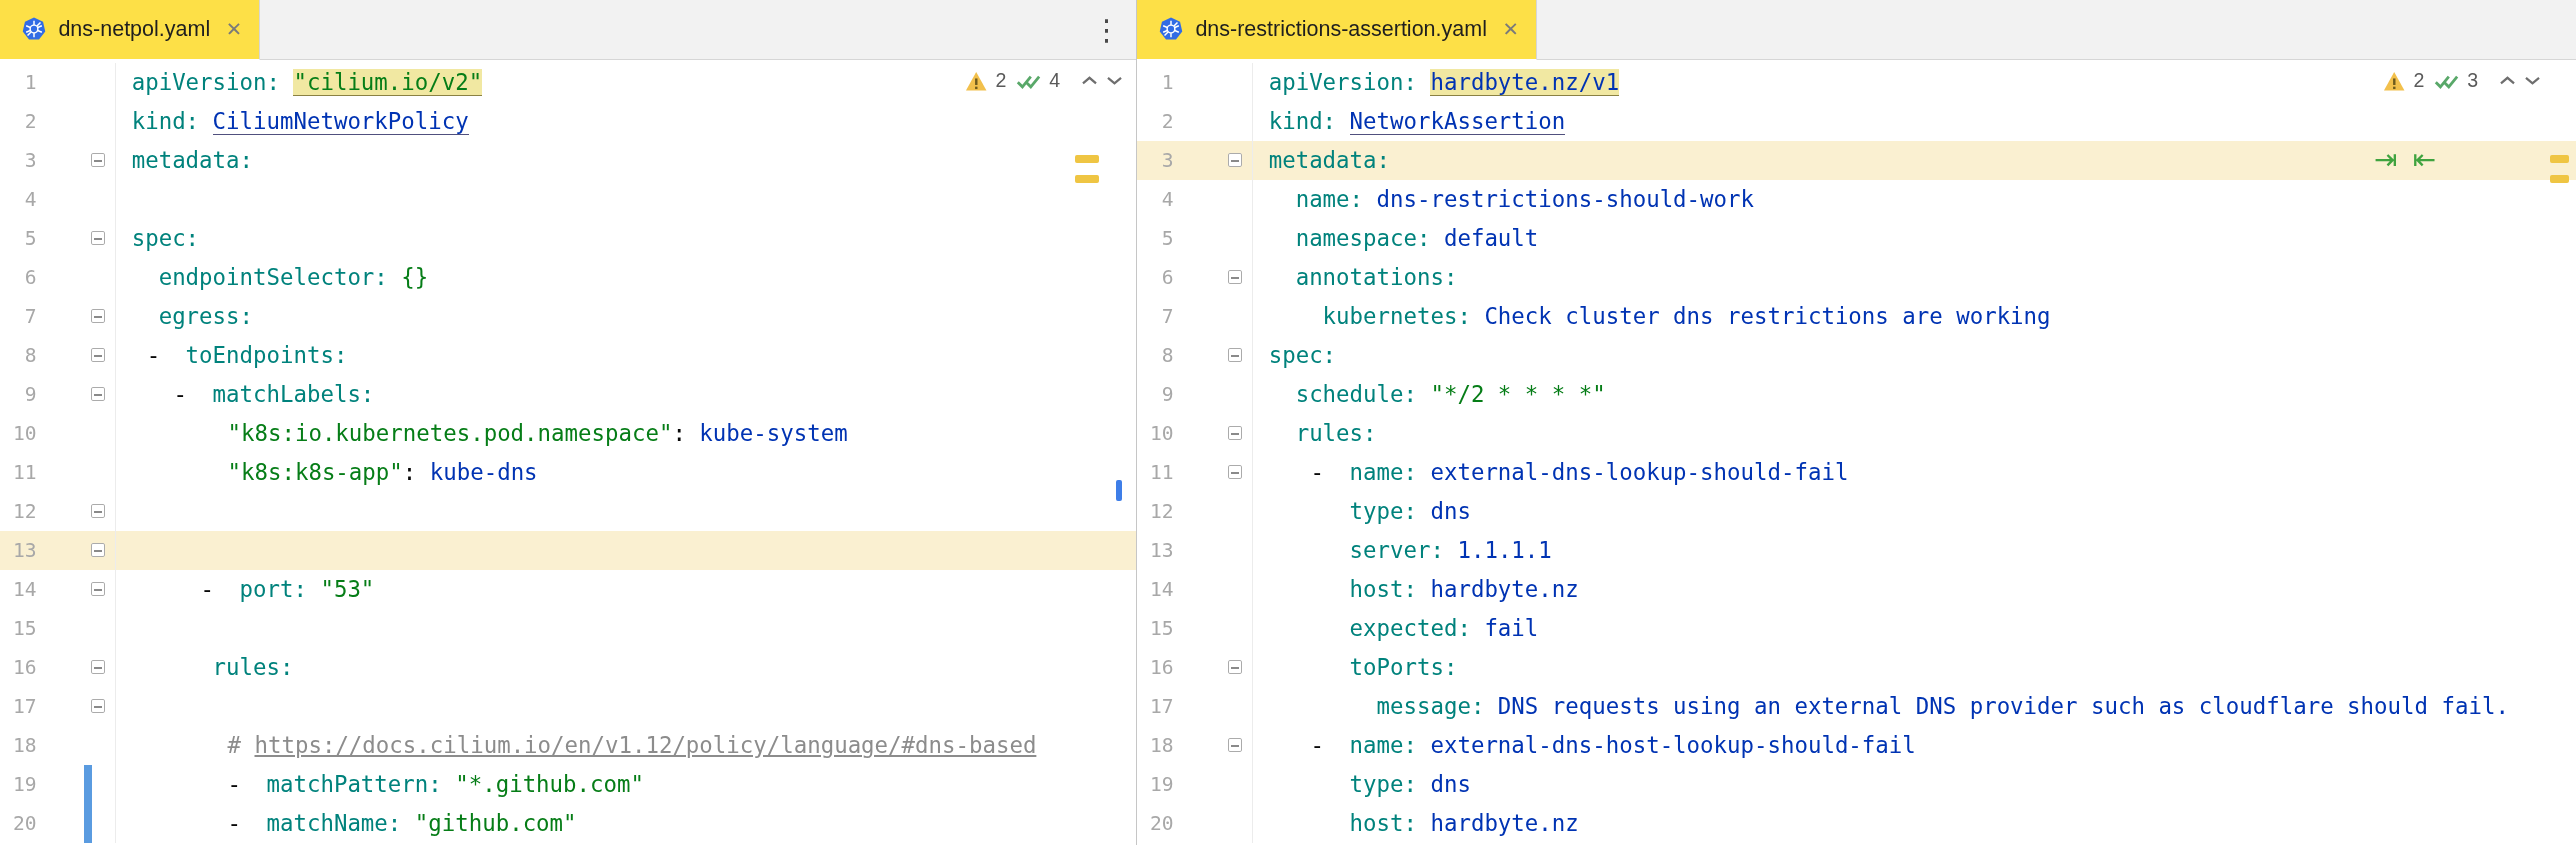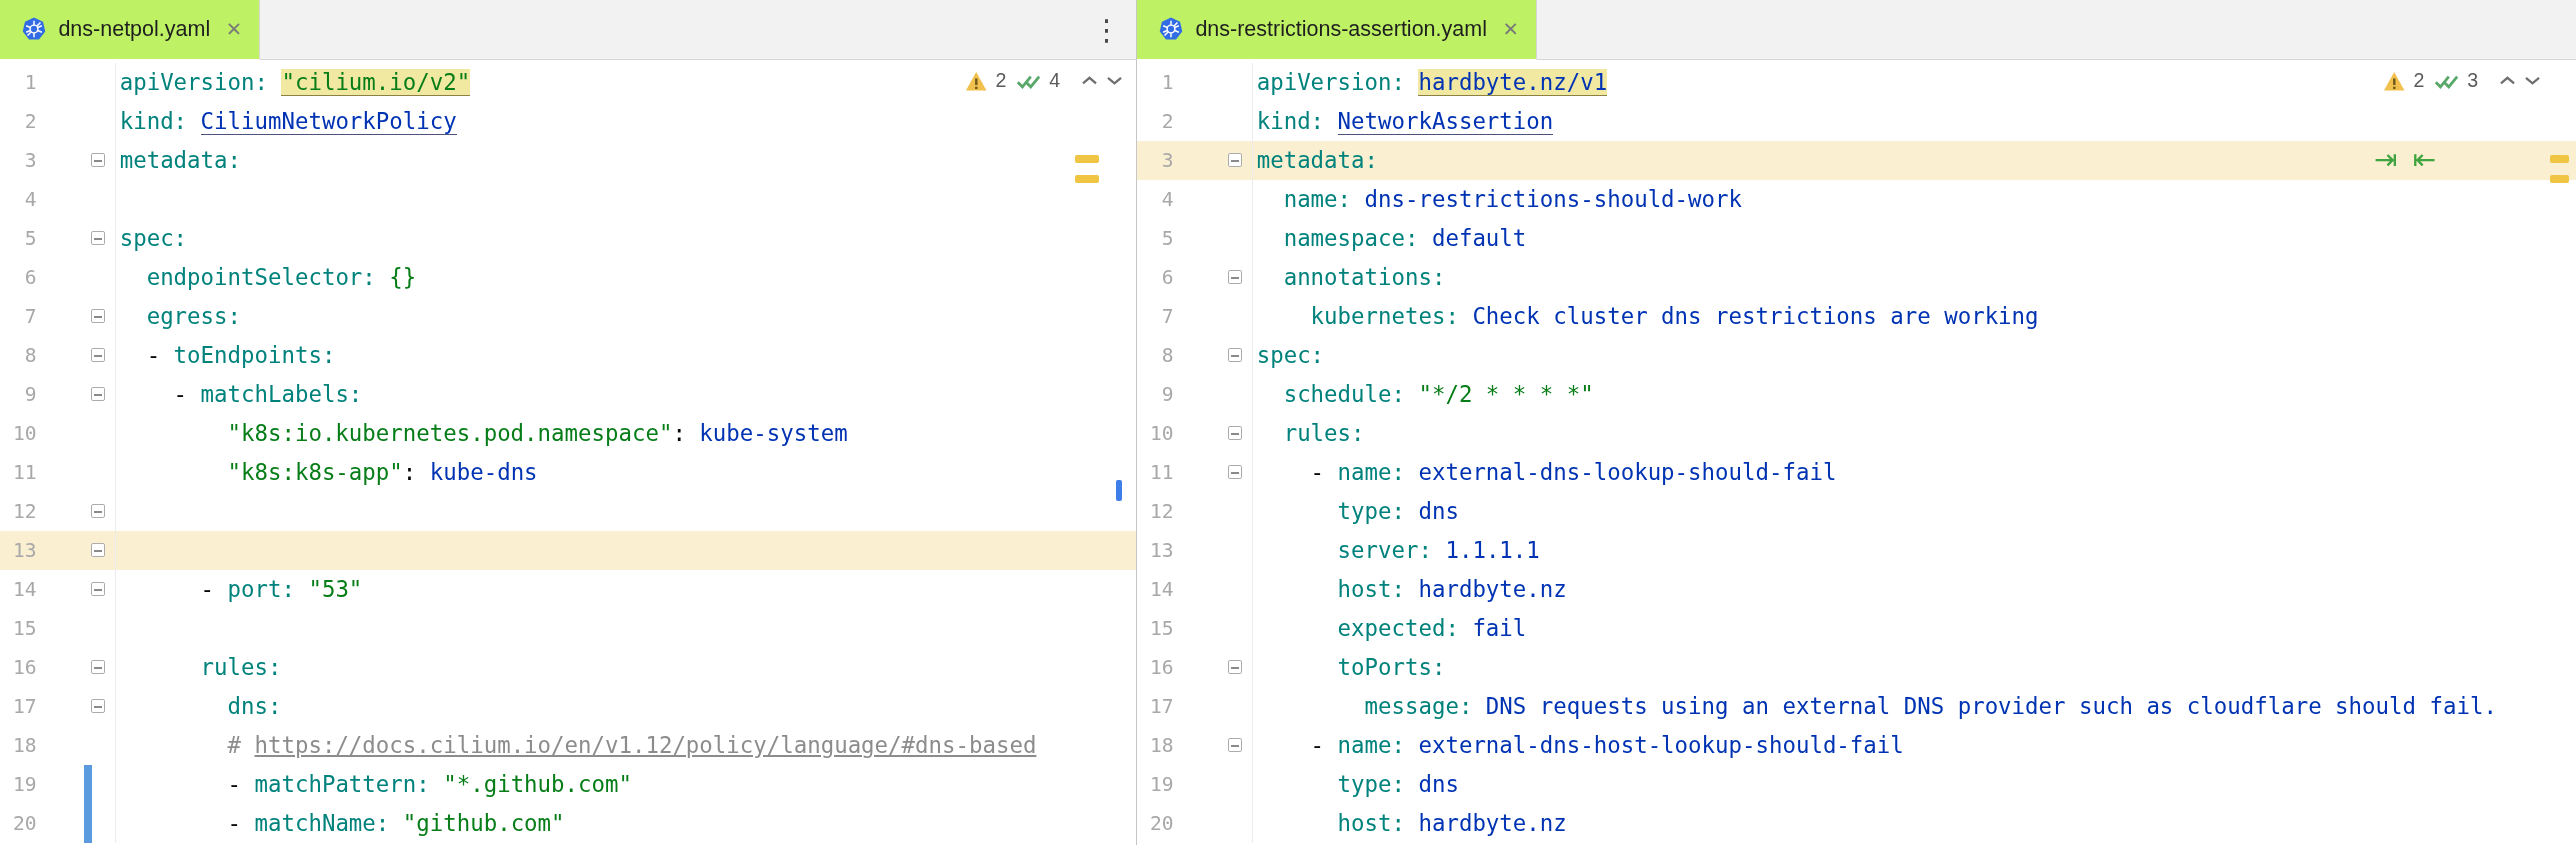--- a/index.html
+++ b/index.html
@@ -8,21 +8,21 @@
   .root { display:flex; width:2576px; height:846px; }
 
   .pane { position:relative; height:846px; background:#fff; overflow:hidden; }
   .pane.left  { width:1137px; border-right:1.9px solid #C6C6C6; }
   .pane.right { flex:1; }
 
   
   .tabbar { height:60px; background:#F2F2F2; border-bottom:0.9px solid #D6D6D6;
             display:flex; align-items:stretch; position:relative; }
   .tab { display:flex; align-items:center; gap:12px; padding:0 17px 0 22.4px;
-         background:#bef264; border-right:0.9px solid #D6D6D6;
+         background:#fde047; border-right:0.9px solid #D6D6D6;
          margin-bottom:-0.9px; border-bottom:0.9px solid #FFFFFF;
          font-family:"Liberation Sans", sans-serif; font-size:21.5px; color:#1F1F1F; cursor:pointer; }
   .tab-title { white-space:nowrap; }
   .close { color:#7A7A7A; font-size:19.6px; margin-left:3.7px; font-family:"DejaVu Sans",sans-serif; }
   .more { position:absolute; right:15px; top:50%; transform:translateY(-50%);
           font-size:29px; color:#494949; font-family:"DejaVu Sans",sans-serif; cursor:pointer; }
 
   
   .editor { position:relative; height:786px; padding-top:2.8px; background:#fff; }
   .lines { position:relative; }
@@ -33,21 +33,21 @@
   .ln { flex:0 0 43px; text-align:right; color:#A8A8A8; font-size:19.6px;
         padding-right:6.5px; }
   .foldcol { flex:0 0 73px; position:relative; border-right:0.9px solid #ECECEC; }
   .foldbox { position:absolute; left:48px; top:50%; transform:translateY(-50%);
              width:14px; height:14px; border:0.9px solid #ABABAB; border-radius:1.9px;
              background:#fff; cursor:pointer; }
   .foldbox::after { content:""; display:block; margin:5.6px auto 0; width:7.5px; height:1.9px; background:#8A8A8A; }
   .changebar { position:absolute; left:41px; top:0; bottom:0; width:7.5px; background:#5A9BE0; }
 
   .code { flex:1; padding-left:3.7px; position:relative; }
-  .seg.key { color:#00827C; }
+  .seg.key { color:#00827C;margin-left:12px; }
   .seg.val { color:#0033B3; }
   .seg.str { color:#067D17; }
   .seg.cmt { color:#8C8C8C; }
   .seg.lnk { color:#8C8C8C; text-decoration:underline; }
   .seg.txt { color:#080808; }
   .seg.u  { border-bottom:1.9px solid #50507E;text-align:center; }
   .seg.hl { background:#F1E8A2; border-bottom:1.9px solid #8A8143; }
   .caret { display:inline-block; width:1.9px; height:28px; background:#1A1A1A;
            vertical-align:-5.6px; }
 
@@ -108,21 +108,21 @@
           <div class="line"><span class="ln">7</span><span class="foldcol"><span class="foldbox"></span></span><span class="code"><span class="seg txt">  </span><span class="seg key">egress:</span></span></div>
           <div class="line"><span class="ln">8</span><span class="foldcol"><span class="foldbox"></span></span><span class="code"><span class="seg txt">  - </span><span class="seg key">toEndpoints:</span></span></div>
           <div class="line"><span class="ln">9</span><span class="foldcol"><span class="foldbox"></span></span><span class="code"><span class="seg txt">    - </span><span class="seg key">matchLabels:</span></span></div>
           <div class="line"><span class="ln">10</span><span class="foldcol"></span><span class="code"><span class="seg txt">        </span><span class="seg str">"k8s:io.kubernetes.pod.namespace"</span><span class="seg txt">: </span><span class="seg val">kube-system</span></span></div>
           <div class="line"><span class="ln">11</span><span class="foldcol"></span><span class="code"><span class="seg txt">        </span><span class="seg str">"k8s:k8s-app"</span><span class="seg txt">: </span><span class="seg val">kube-dns</span></span></div>
           <div class="line"><span class="ln">12</span><span class="foldcol"><span class="foldbox"></span></span></div>
           <div class="line active"><span class="ln">13</span><span class="foldcol"><span class="foldbox"></span></span></div>
           <div class="line"><span class="ln">14</span><span class="foldcol"><span class="foldbox"></span></span><span class="code"><span class="seg txt">      - </span><span class="seg key">port:</span><span class="seg txt"> </span><span class="seg str">"53"</span></span></div>
           <div class="line"><span class="ln">15</span><span class="foldcol"></span></div>
           <div class="line"><span class="ln">16</span><span class="foldcol"><span class="foldbox"></span></span><span class="code"><span class="seg txt">      </span><span class="seg key">rules:</span></span></div>
-          <div class="line"><span class="ln">17</span><span class="foldcol"><span class="foldbox"></span></span><span class="code"><span class="seg txt">        </span><span class="seg key">dns:</span></span></div>
+          <div class="line"><span class="ln">17</span><span class="foldcol"><span class="foldbox"></span></span></div>
           <div class="line"><span class="ln">18</span><span class="foldcol"></span><span class="code"><span class="seg txt">        </span><span class="seg cmt"># </span><span class="seg lnk">https://docs.cilium.io/en/v1.12/policy/language/#dns-based</span></span></div>
           <div class="line"><span class="ln">19</span><span class="foldcol"><span class="changebar"></span></span><span class="code"><span class="seg txt">        - </span><span class="seg key">matchPattern:</span><span class="seg txt"> </span><span class="seg str">"*.github.com"</span></span></div>
           <div class="line"><span class="ln">20</span><span class="foldcol"><span class="changebar"></span></span><span class="code"><span class="seg txt">        - </span><span class="seg key">matchName:</span><span class="seg txt"> </span><span class="seg str">"github.com"</span></span></div>
         </div>
       <div class="inspections">
         <span style="display:flex">
           <svg width="22.4" height="20.5" viewBox="0 0 24 22">
             <path d="M12 1 L23 21 H1 Z" fill="#F2C04C"></path>
             <rect x="10.8" y="8" width="2.6" height="7" fill="#6E5A1E"></rect>
             <rect x="10.8" y="16.8" width="2.6" height="2.6" fill="#6E5A1E"></rect>

